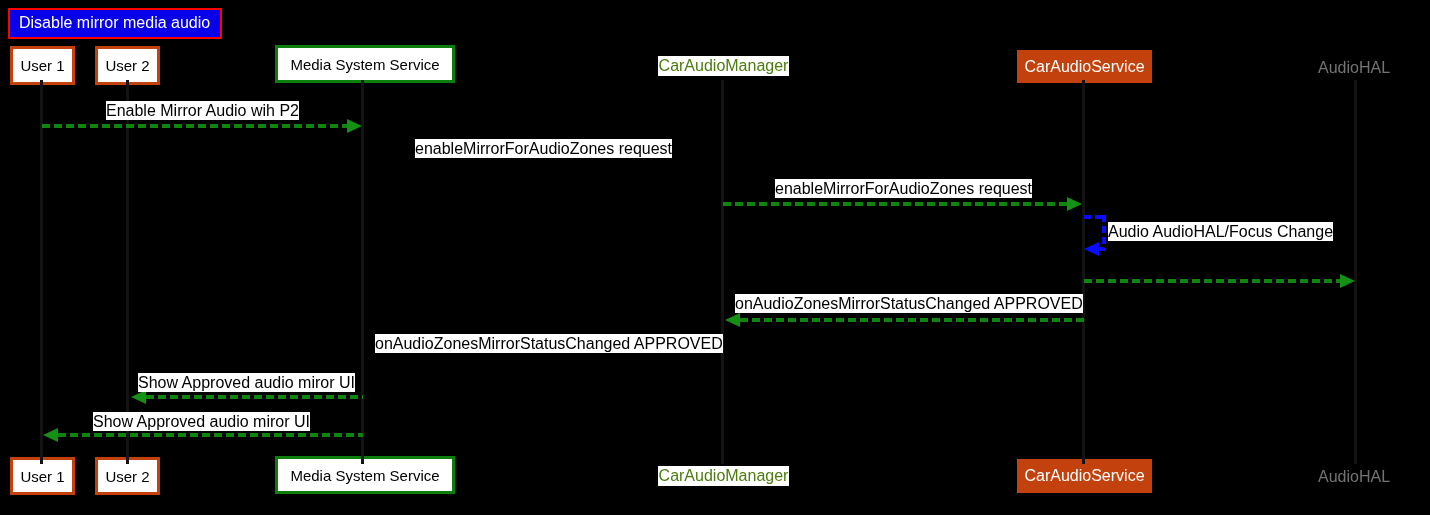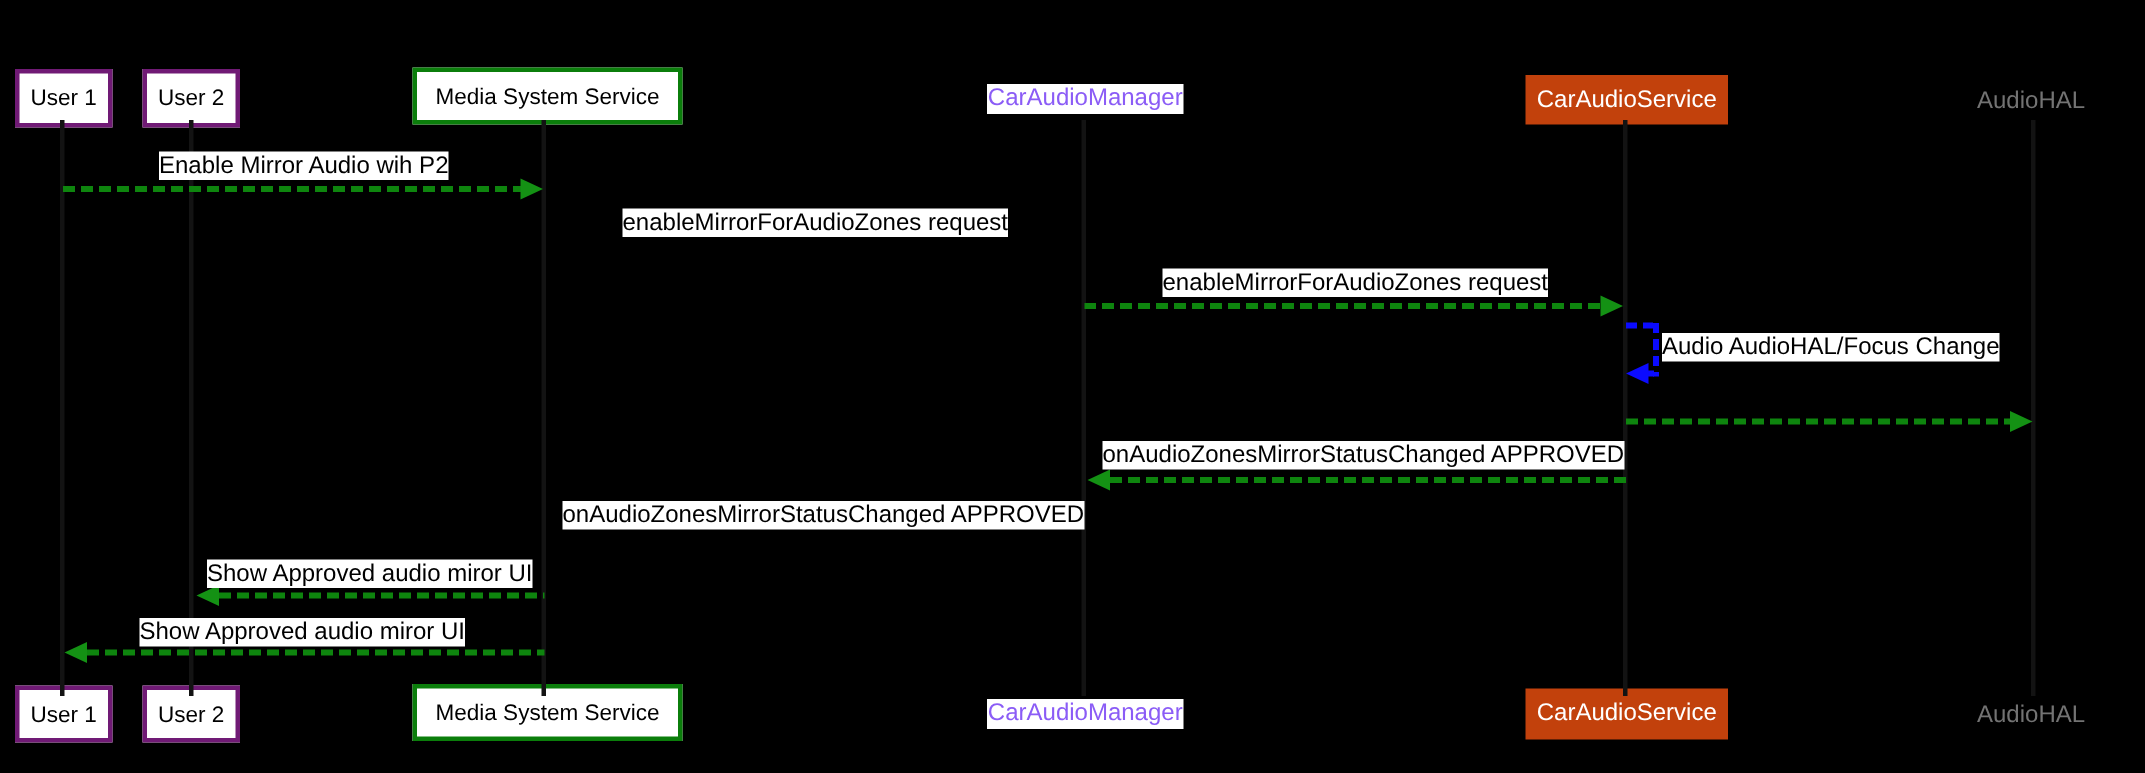--- a/index.html
+++ b/index.html
@@ -5,25 +5,25 @@
   html,body{margin:0;padding:0;background:#000;}
   #stage{
     position:relative;width:1430px;height:515px;background:#000;overflow:hidden;
     font-family:"Liberation Sans","DejaVu Sans",sans-serif;
   }
   
   .pbox{
     position:absolute;box-sizing:border-box;display:flex;align-items:center;justify-content:center;
     font-size:15px;color:#000;background:#fff;z-index:2;white-space:nowrap;
   }
-  .pbox.red{border:3px solid #701a75;}
+  .pbox.red{border:3px solid #c2410c;}
   .pbox.green{border:3px solid #0b7e0b;text-align:center;}
   .pbox.blue{background:#c2410c;color:#fff;border:none;font-size:16px;}
   .plabel{
-    position:absolute;box-sizing:border-box;background:#fff;color:#8b5cf6;font-size:16px;
+    position:absolute;box-sizing:border-box;background:#fff;color:#4d7c0f;font-size:16px;
     display:flex;align-items:center;justify-content:center;z-index:2;white-space:nowrap;padding:0 3px;
   }
   .pplain{
     position:absolute;color:#737373;font-size:16px;z-index:2;white-space:nowrap;
   }
   
   .title-box{
     position:absolute;left:8px;top:8px;box-sizing:border-box;
     background:#0700e8;border:2px solid #f00;color:#fff;font-size:16px;
     padding:4px 10px 5px 9px;z-index:3;white-space:nowrap;
@@ -46,20 +46,21 @@
   .mlabel{
     position:absolute;background:#fff;color:#000;font-size:16px;line-height:19px;
     padding:0 0;z-index:8;white-space:nowrap;
   }
 </style>
 </head>
 <body>
 
 <div id="stage">
 
+  <div class="title-box">Disable mirror media audio</div>
 
   <div class="pbox red" style="left:10px;top:46px;width:65px;height:39px;">User 1</div>
   <div class="pbox red" style="left:95px;top:46px;width:65px;height:39px;">User 2</div>
   <div class="pbox green" style="left:275px;top:45px;width:180px;height:38px;">Media System Service</div>
   <div class="plabel" style="left:658px;top:56px;width:131px;height:20px;">CarAudioManager</div>
   <div class="pbox blue" style="left:1017px;top:50px;width:135px;height:33px;">CarAudioService</div>
   <div class="pplain" style="left:1318px;top:59px;">AudioHAL</div>
 
   <div class="lifeline" style="left:40px;"></div>
   <div class="lifeline" style="left:126px;"></div>

